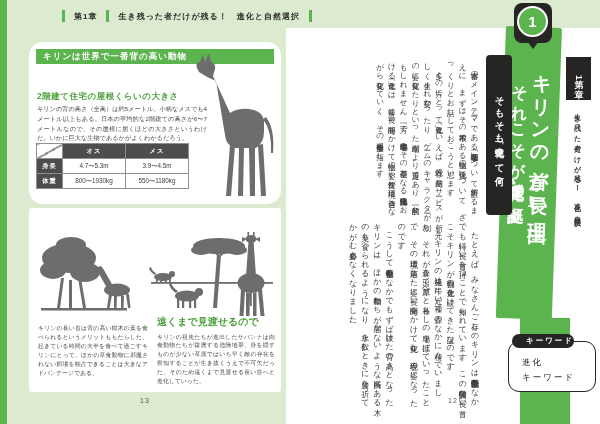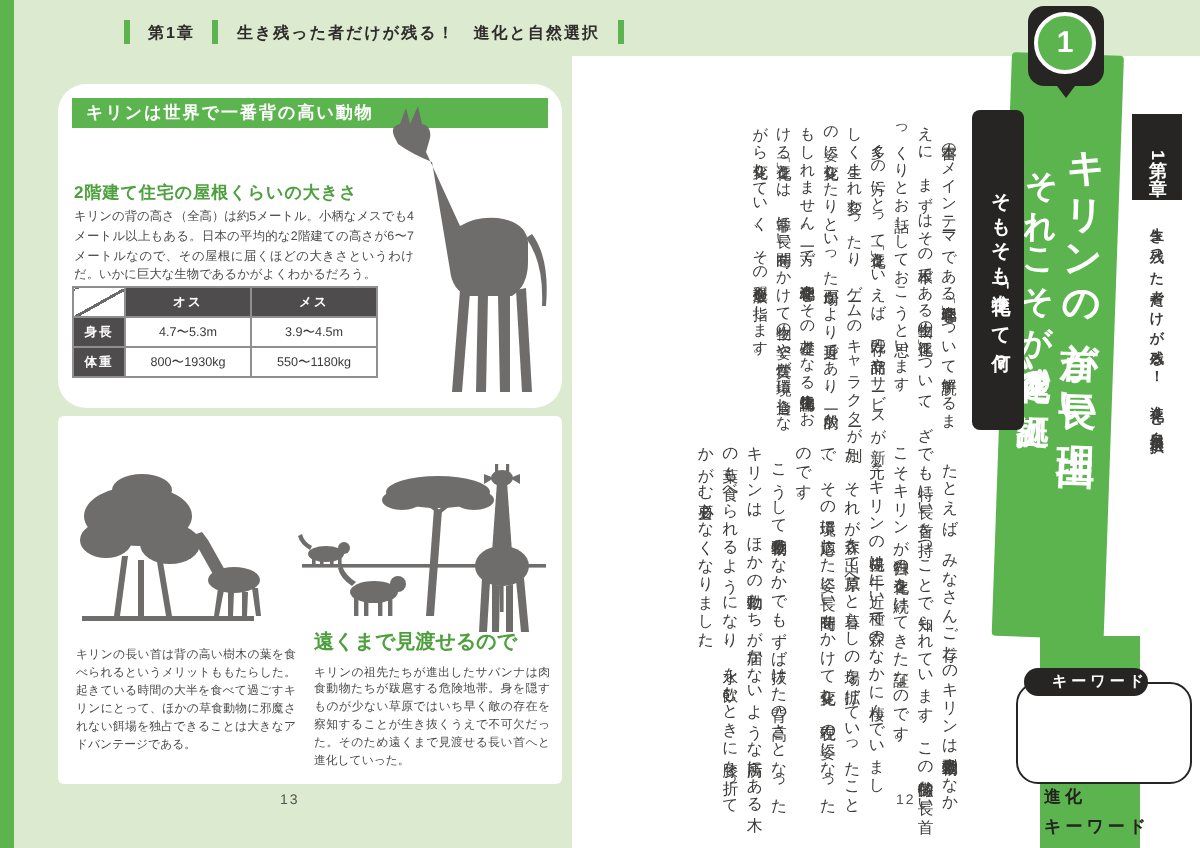--- a/index.html
+++ b/index.html
@@ -85,22 +85,22 @@
   .edge-chapter span { writing-mode:vertical-rl; font-size:9px; font-weight:bold; letter-spacing:2px; }
   .edge-title { left:572px; top:108px; height:230px; writing-mode:vertical-rl; font-size:7px;
     color:#3c3b3a; letter-spacing:1.5px; font-weight:bold; }
 
   .kw-band { left:520px; top:318px; width:50px; height:106px; background:var(--accent-green,#5cb44e); }
   .kw-box { left:508px; top:341px; width:88px; height:51px; background:#fff;
     border:1.6px solid var(--dark-bar,#262524); border-radius:11px; }
   .kw-pill { left:512px; top:334px; width:62px; height:14px; background:var(--dark-bar,#262524);
     border-radius:7px; color:#fff; font-size:7.5px; font-weight:bold; text-align:right;
     line-height:14px; letter-spacing:2px; }
-  .kw-items { left:522px; top:355px; font-size:8.5px; font-weight:bold; color:#242321;
-    line-height:15px; letter-spacing:2px;margin-top:36px; }
+  .kw-items { left:522px; top:355px; font-size:8.5px; font-weight:normal; color:#242321;
+    line-height:15px; letter-spacing:2px; }
 </style>
 </head>
 <body>
 
 <div id="stage">
 
   <div class="abs spine"></div>
 
   <div class="abs top-header">
     <span class="hdr-bar"></span>

